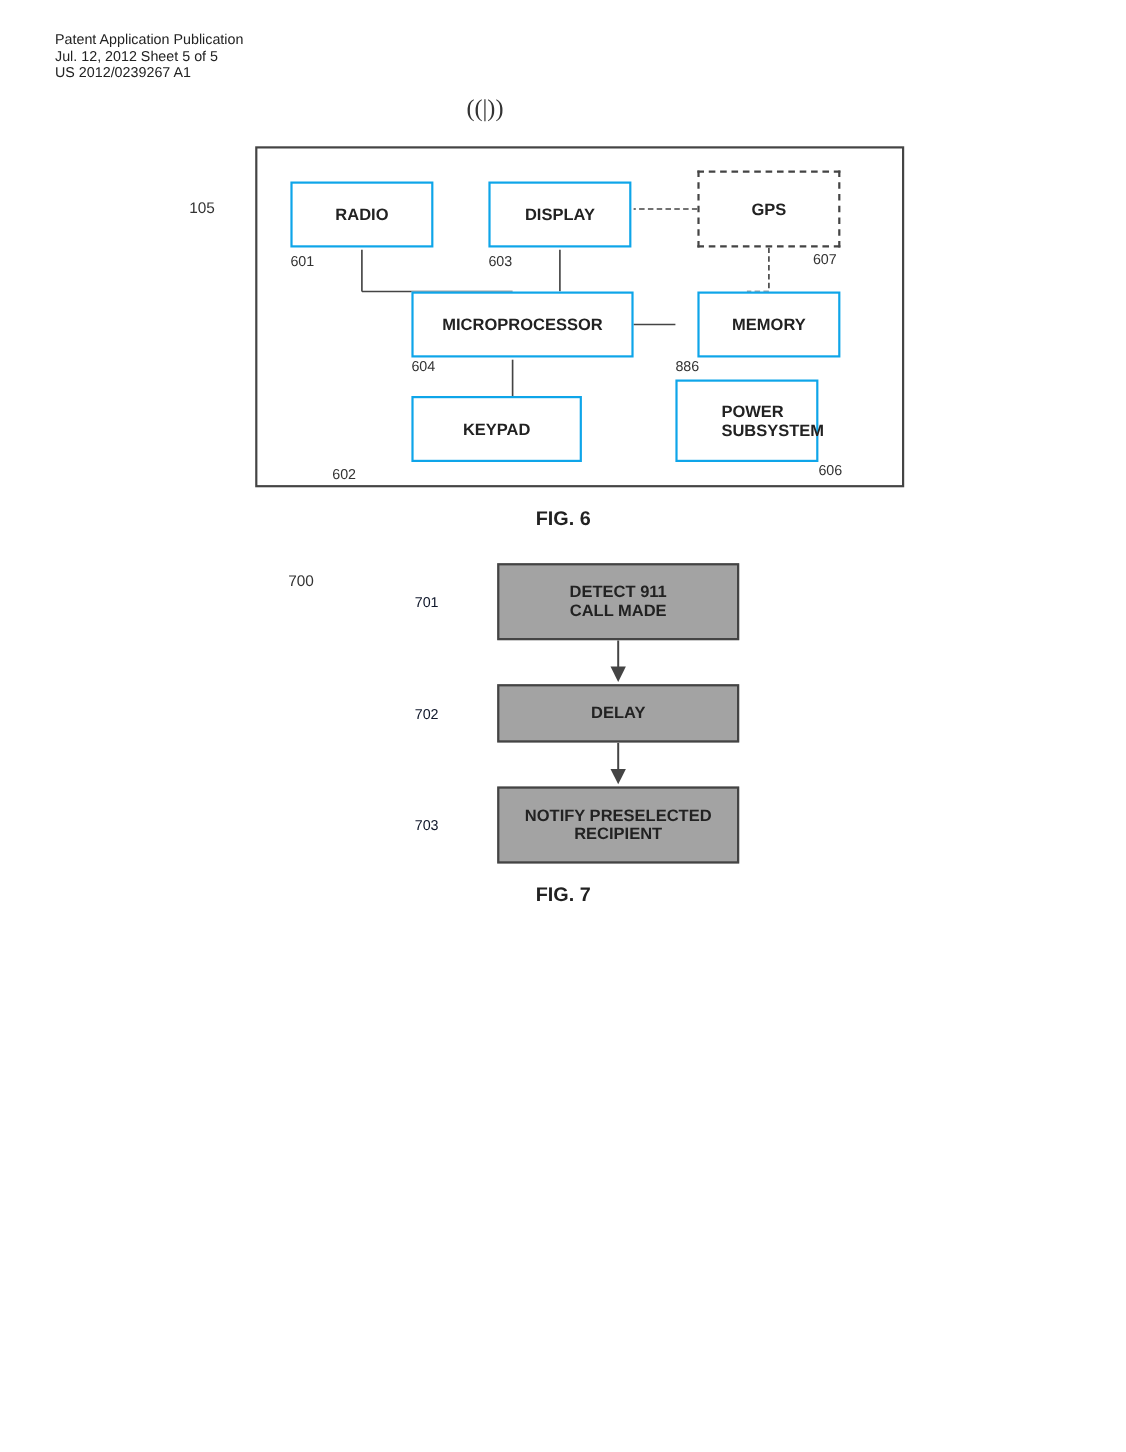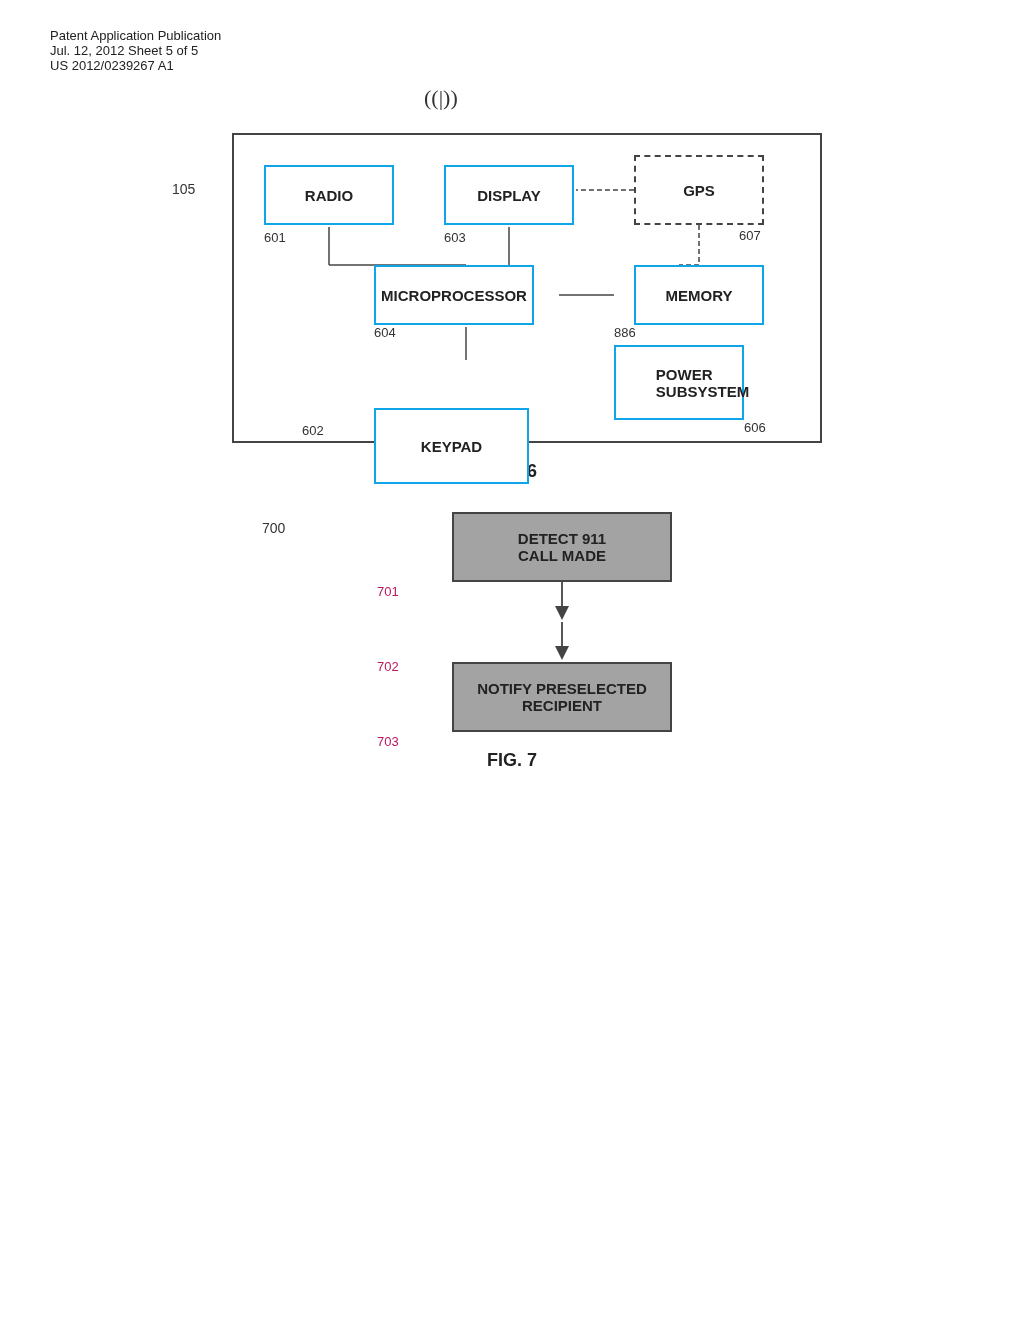--- a/index.html
+++ b/index.html
@@ -94,37 +94,36 @@
       top: 20px;
       left: 400px;
       width: 130px;
       height: 70px;
       border: 2px dashed #444;
     }
 
     .box-microprocessor {
       top: 130px;
       left: 140px;
-      width: 160px;
+      width: 202px;
       height: 60px;
     }
 
     .box-memory {
       top: 130px;
       left: 400px;
       width: 130px;
       height: 60px;
     }
 
     .box-keypad {
       top: 225px;
       left: 140px;
       width: 155px;
-      height: 76px;
-      margin-top: 48px;
+      height: 60px;
     }
 
     .box-power {
       top: 210px;
       left: 380px;
       width: 130px;
       height: 75px;
     }
 
     
@@ -182,22 +181,21 @@
       color: #222;
       background: #a3a3a3;
     }
 
     .flow-num {
       position: absolute;
       left: -55px;
       top: 50%;
       transform: translateY(-50%);
       font-size: 13px;
-      color: #be185d;
-      margin-top: 44px;
+      color: #0f172a;
     }
 
     .flow-arrow {
       display: flex;
       justify-content: center;
       align-items: center;
       height: 40px;
     }
 
     .flow-arrow svg {
@@ -304,20 +302,23 @@
 
       <div class="flow-arrow">
         <svg width="30" height="40">
           <line x1="15" y1="0" x2="15" y2="30" stroke="#444" stroke-width="1.8"></line>
           <polygon points="8,24 15,38 22,24" fill="#444"></polygon>
         </svg>
       </div>
 
       <div class="flow-box-wrapper">
         <span class="flow-num">702</span>
+        <div class="flow-box">
+          DELAY
+        </div>
       </div>
 
       <div class="flow-arrow">
         <svg width="30" height="40">
           <line x1="15" y1="0" x2="15" y2="30" stroke="#444" stroke-width="1.8"></line>
           <polygon points="8,24 15,38 22,24" fill="#444"></polygon>
         </svg>
       </div>
 
       <div class="flow-box-wrapper">

